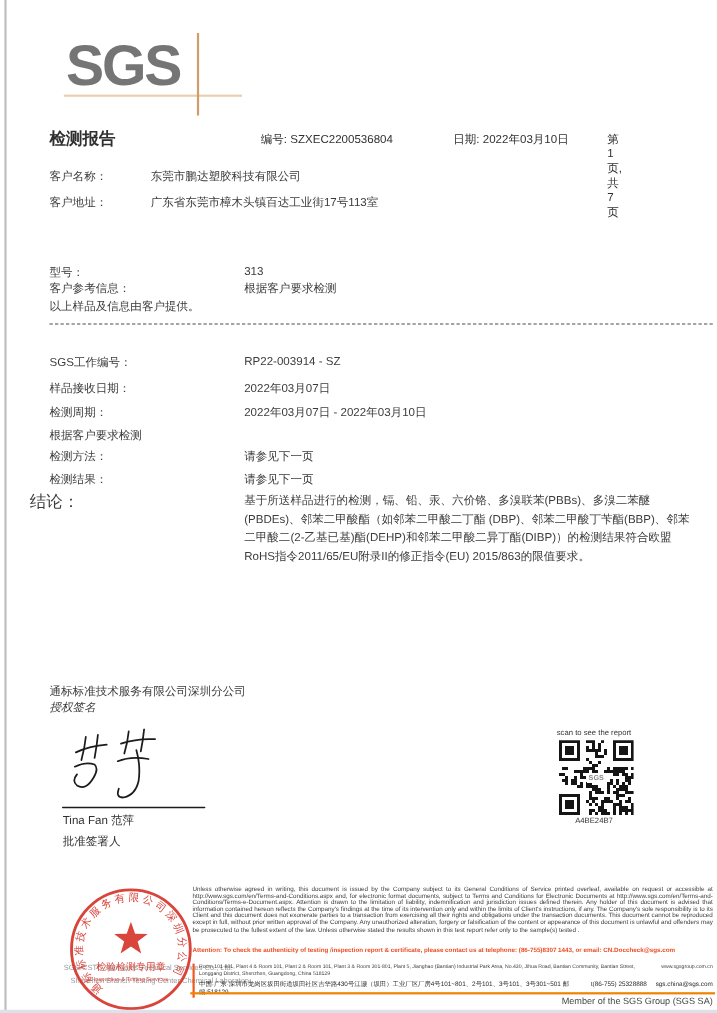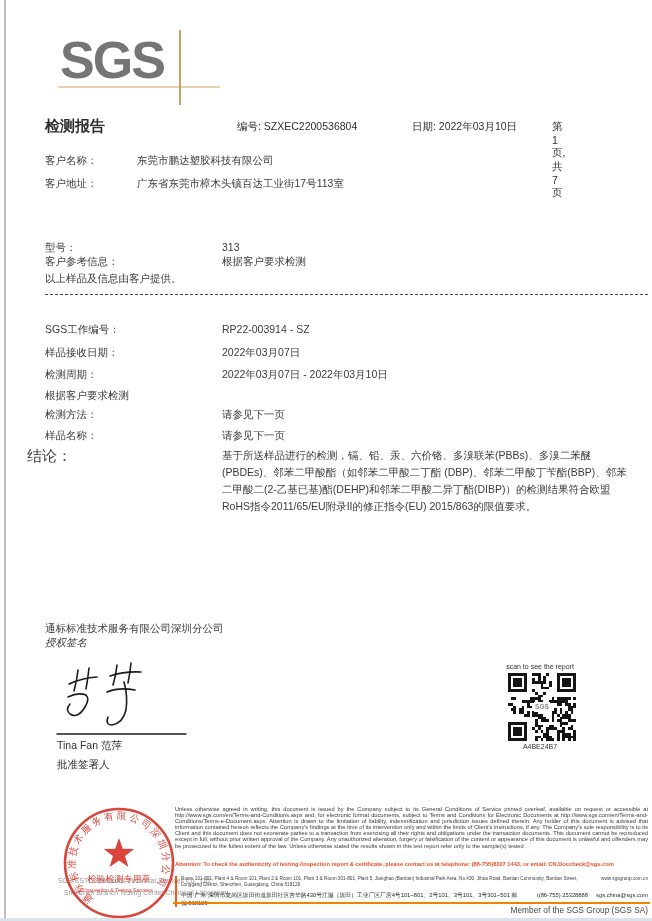--- a/index.html
+++ b/index.html
@@ -118,21 +118,21 @@
     <span class="val">2022年03月07日 - 2022年03月10日</span>
   </div>
   <div class="row wide" style="top:389px">
     <span class="val">根据客户要求检测</span>
   </div>
   <div class="row wide" style="top:408px">
     <span class="lbl">检测方法：</span>
     <span class="val">请参见下一页</span>
   </div>
   <div class="row wide" style="top:429px">
-    <span class="lbl">样品名称：</span>
+    <span class="lbl">检测结果：</span>
     <span class="val">请参见下一页</span>
   </div>
 
   <div class="conclusion-label">结论：</div>
   <div class="conclusion-text">基于所送样品进行的检测，镉、铅、汞、六价铬、多溴联苯(PBBs)、多溴二苯醚(PBDEs)、邻苯二甲酸酯（如邻苯二甲酸二丁酯 (DBP)、邻苯二甲酸丁苄酯(BBP)、邻苯二甲酸二(2-乙基已基)酯(DEHP)和邻苯二甲酸二异丁酯(DIBP)）的检测结果符合欧盟RoHS指令2011/65/EU附录II的修正指令(EU) 2015/863的限值要求。</div>
 
   <div class="sig-company">通标标准技术服务有限公司深圳分公司</div>
   <div class="sig-auth">授权签名</div>
 
   <svg class="sig-svg" width="150" height="80" viewBox="0 0 150 80">

